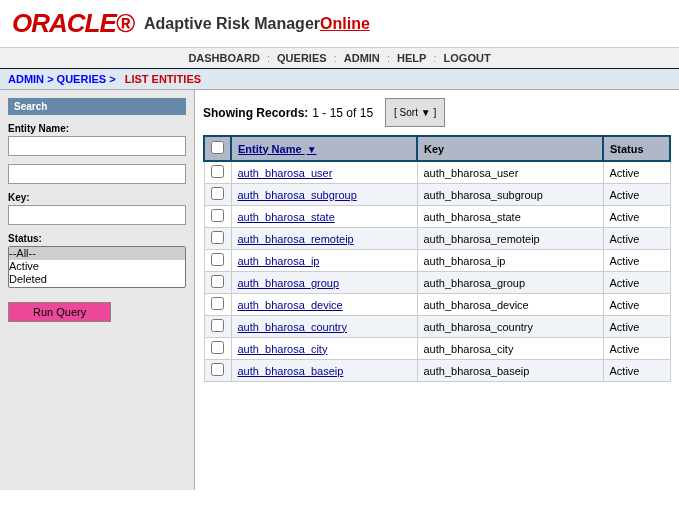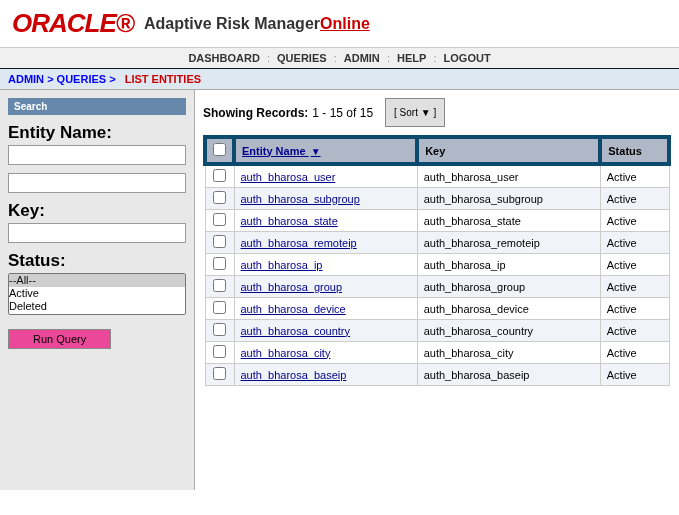--- a/index.html
+++ b/index.html
@@ -80,21 +80,21 @@
       background: #6688aa;
       color: #fff;
       padding: 3px 6px;
       font-size: 10px;
       margin-bottom: 8px;
     }
     .form-group { margin-bottom: 8px; }
     .form-group label {
       display: block;
       font-weight: bold;
-      font-size: 17px;
+      font-size: 10px;
       margin-bottom: 2px;
     }
     .form-group input[type="text"] {
       width: 100%;
       padding: 2px 4px;
       border: 1px solid #999;
       font-size: 11px;
       height: 20px;
     }
     .form-group select {
@@ -138,21 +138,21 @@
       width: 100%;
       border-collapse: collapse;
       font-size: 11px;
     }
     #entity-table thead tr {
       background: #b0b8c8;
     }
     #entity-table thead th {
       padding: 4px 6px;
       text-align: left;
-      border: 4px solid #0c4a6e;
+      border: 2px solid #0c4a6e;
       font-size: 11px;
     }
     #entity-table thead th.sortable {
       color: #00008b;
       text-decoration: underline;
       cursor: pointer;
     }
     #entity-table tbody tr:nth-child(even) { background: #f0f4f8; }
     #entity-table tbody tr:nth-child(odd) { background: #fff; }
     #entity-table tbody td {

